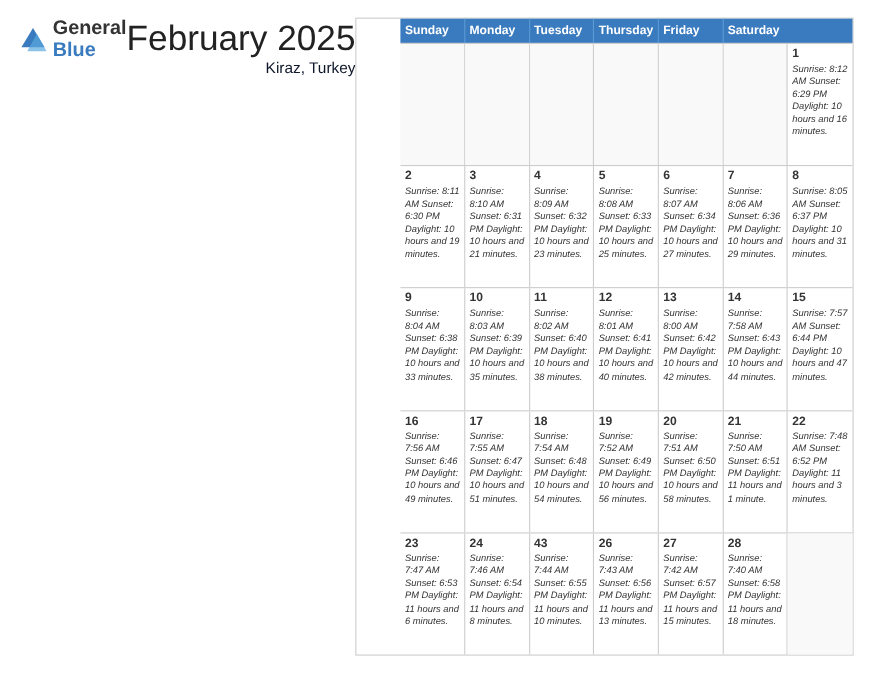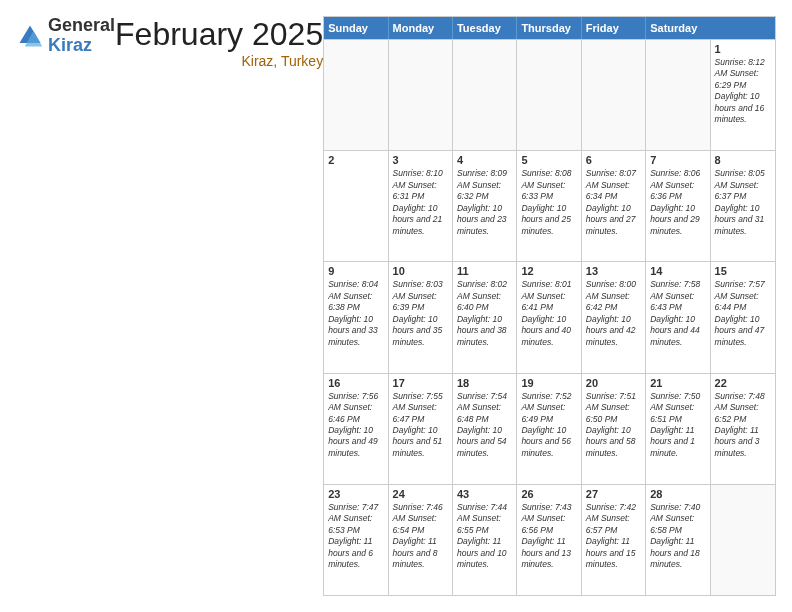--- a/index.html
+++ b/index.html
@@ -50,27 +50,28 @@
     .title-section {
       text-align: right;
     }
     .month-title {
       font-size: 32px;
       font-weight: normal;
       color: #222;
     }
     .location {
       font-size: 14px;
-      color: #a16207;
+      color: #0f172a;
     }
     .calendar {
       flex: 1;
       display: flex;
       flex-direction: column;
       border: 1px solid #ccc;
+      padding-left: 40px;
     }
     .cal-header {
       display: grid;
       grid-template-columns: repeat(7, 1fr);
       background: #3a7bbf;
     }
     .cal-header-cell {
       color: #fff;
       font-size: 11px;
       font-weight: bold;
@@ -119,21 +120,21 @@
 
 <div class="page">
   <div class="header">
     <div class="logo">
       <svg class="logo-icon" viewBox="0 0 32 32">
         <polygon points="16,4 28,24 4,24" fill="#3a7bbf"></polygon>
         <polygon points="20,10 30,28 10,28" fill="#5aaae0" opacity="0.7"></polygon>
       </svg>
       <div class="logo-text">
         <span class="logo-general">General</span>
-        <span class="logo-blue">Kiraz</span>
+        <span class="logo-blue">Blue</span>
       </div>
     </div>
     <div class="title-section">
       <div class="month-title">February 2025</div>
       <div class="location">Kiraz, Turkey</div>
     </div>
   </div>
 
   <div class="calendar">
     <div class="cal-header">
@@ -156,20 +157,24 @@
             <span class="day-number">1</span>
             <div class="day-info">Sunrise: 8:12 AM
 Sunset: 6:29 PM
 Daylight: 10 hours
 and 16 minutes.</div>
           </div>
         </div>
         <div class="cal-row">
           <div class="cal-cell">
             <span class="day-number">2</span>
+            <div class="day-info">Sunrise: 8:11 AM
+Sunset: 6:30 PM
+Daylight: 10 hours
+and 19 minutes.</div>
           </div>
           <div class="cal-cell">
             <span class="day-number">3</span>
             <div class="day-info">Sunrise: 8:10 AM
 Sunset: 6:31 PM
 Daylight: 10 hours
 and 21 minutes.</div>
           </div>
           <div class="cal-cell">
             <span class="day-number">4</span>

